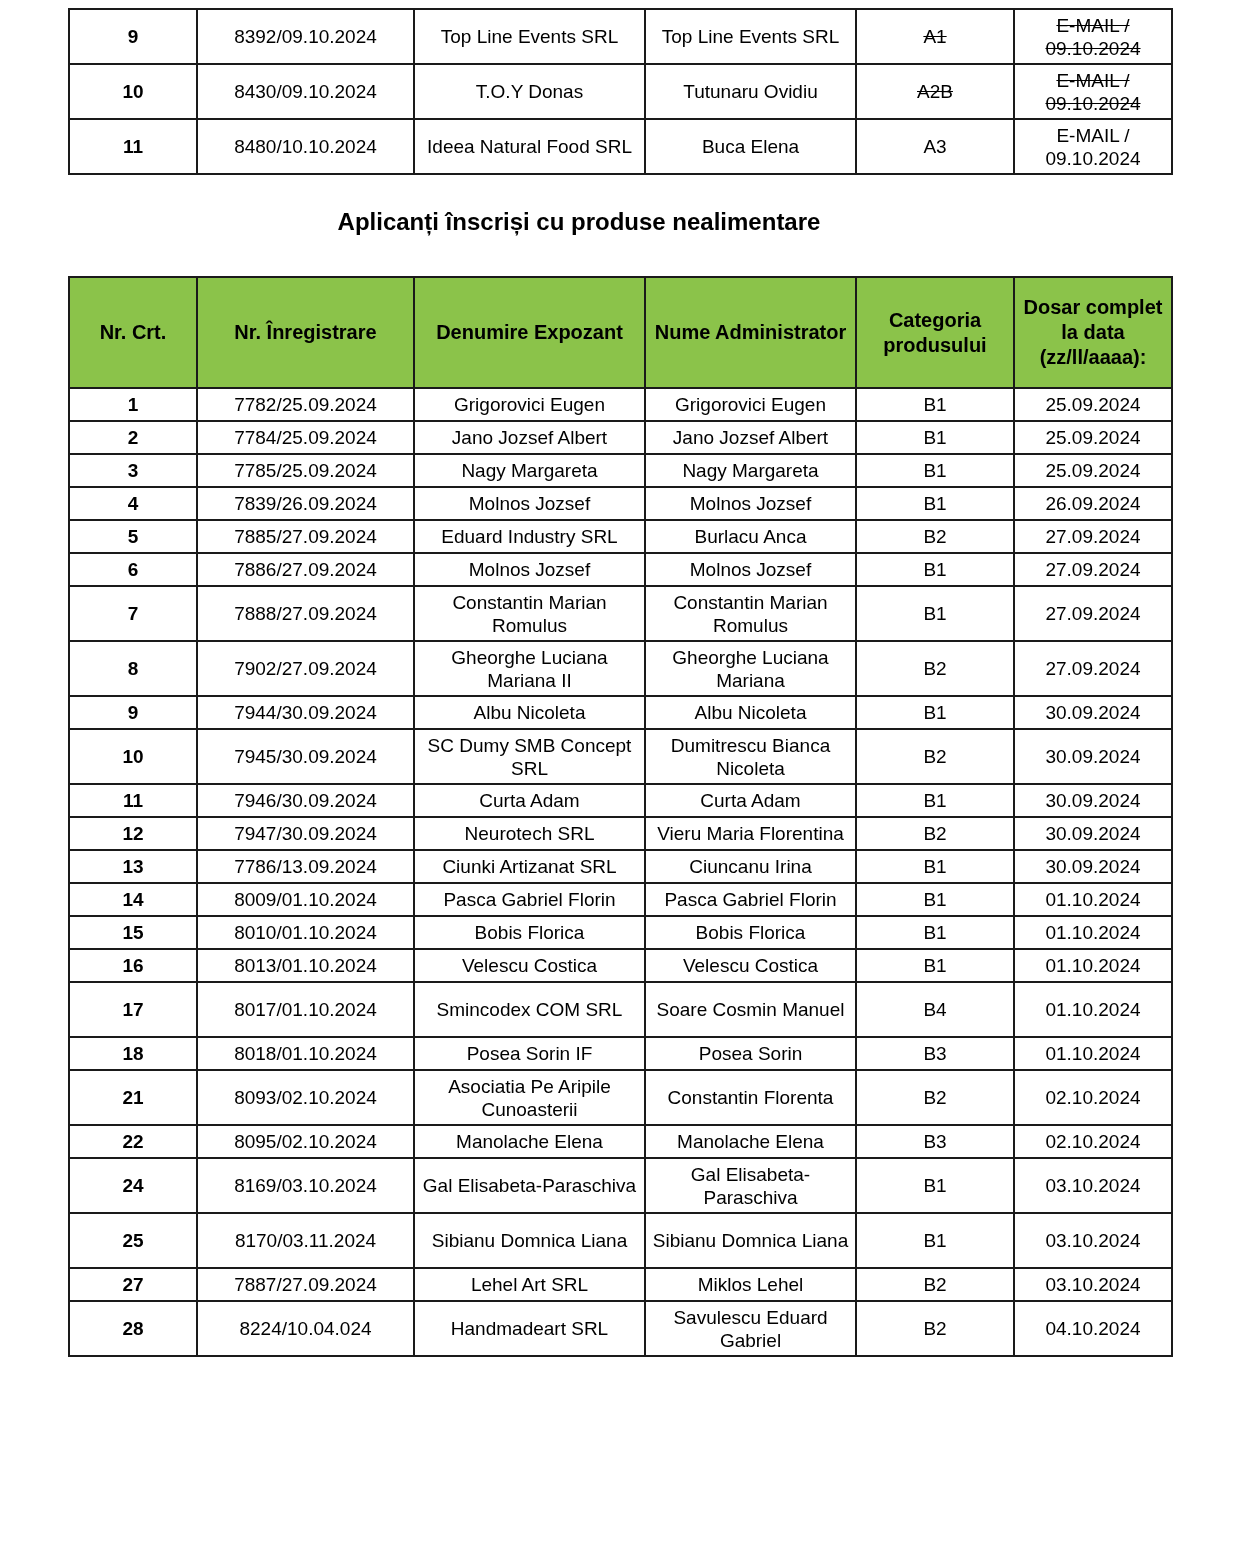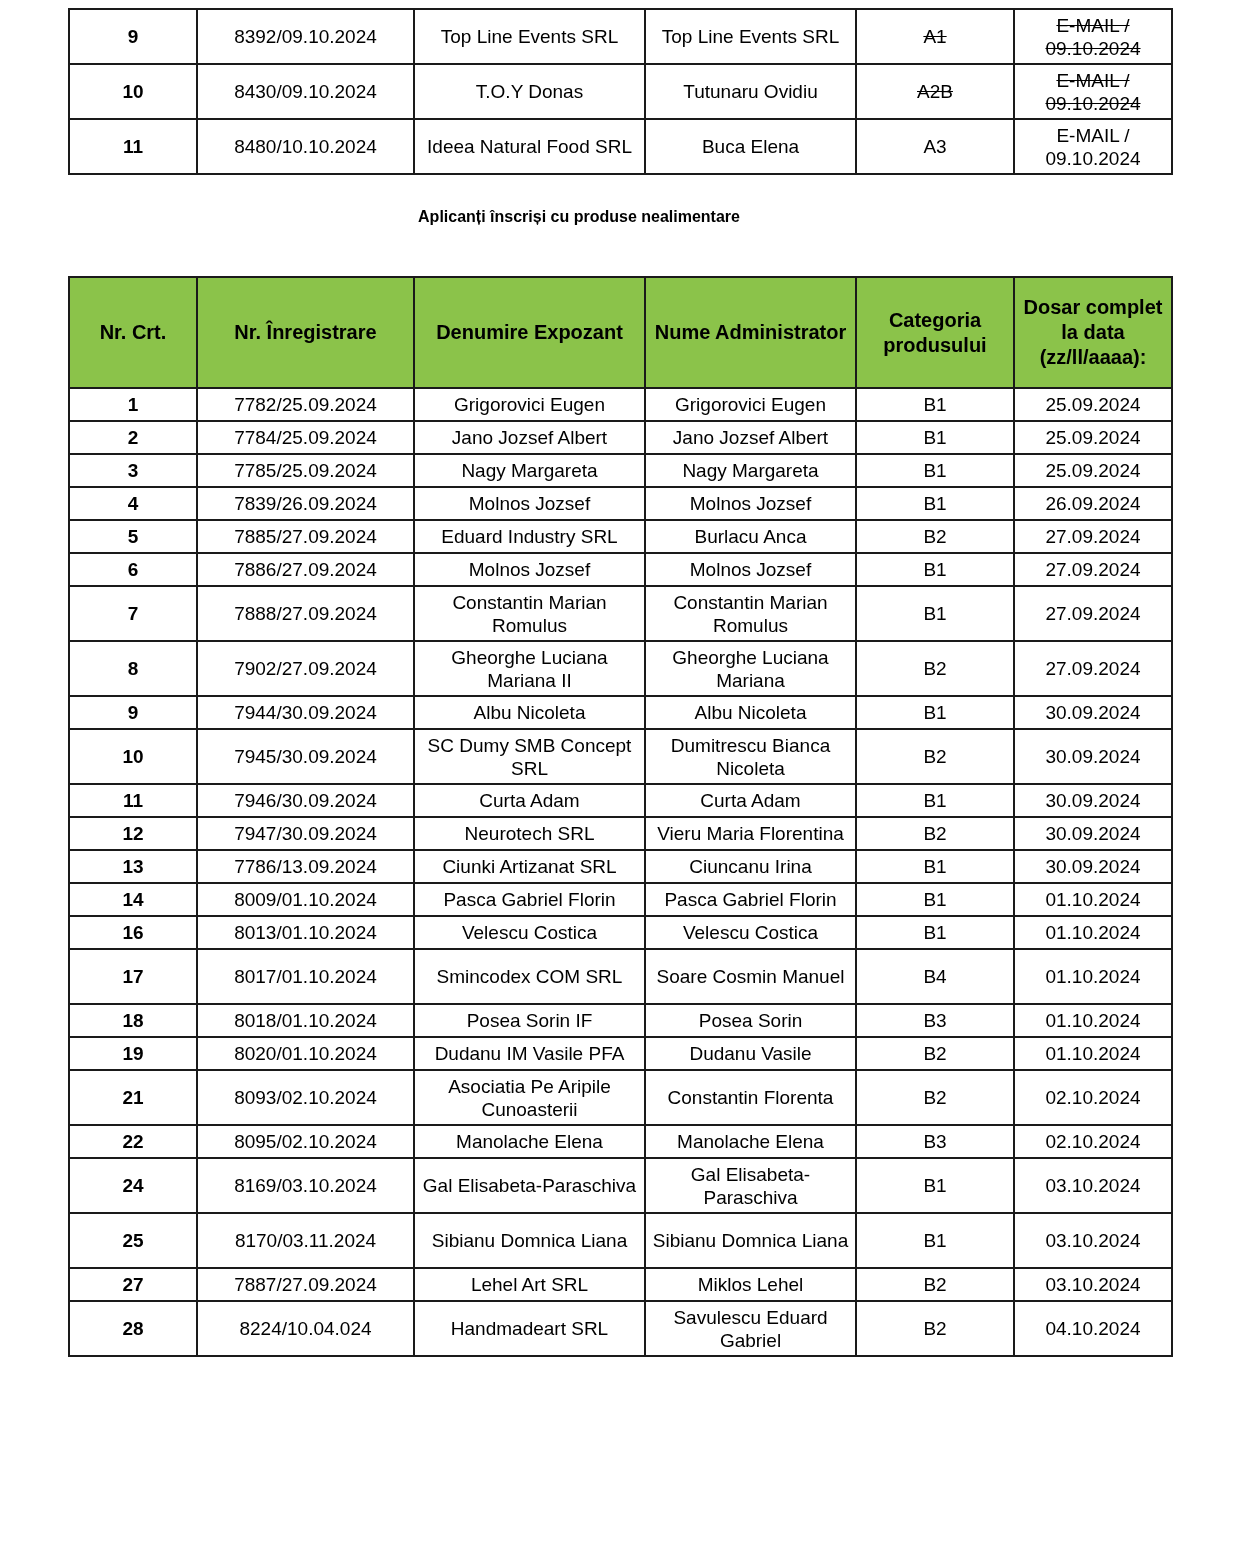--- a/index.html
+++ b/index.html
@@ -8,21 +8,21 @@
   table { border-collapse: collapse; table-layout: fixed; position: absolute; left: 68px; width: 1103px; }
   td, th { border: 2px solid #1a1a1a; text-align: center; vertical-align: middle;
            font-size: 19px; line-height: 23px; padding: 0 2px; }
   col.c1 { width: 128px; } col.c2 { width: 217px; } col.c3 { width: 231px; }
   col.c4 { width: 211px; } col.c5 { width: 158px; } col.c6 { width: 158px; }
   .nr { font-weight: bold; }
   .strike { text-decoration: line-through; }
   #top-table { top: 8px; }
   #top-table tr { height: 55px; }
   #section-title { position: absolute; top: 208px; left: 0; width: 1158px; text-align: center;
-                   font-size: 16px; font-weight: bold; margin: 0; }
+                   font-size: 24px; font-weight: bold; margin: 0; }
   #main-table { top: 276px; }
   #main-table thead tr { height: 111px; }
   #main-table thead th { background: #8bc34a; font-weight: bold; font-size: 20px; line-height: 25px; }
   #main-table thead th .light { font-weight: bold; }
   #main-table tbody tr.s { height: 33px; }
   #main-table tbody tr.d { height: 55px; }
 </style>
 </head>
 <body>
 
@@ -194,20 +194,28 @@
       </tr>
       <tr class="s">
         <td class="nr">14</td>
         <td>8009/01.10.2024</td>
         <td>Pasca Gabriel Florin</td>
         <td>Pasca Gabriel Florin</td>
         <td>B1</td>
         <td>01.10.2024</td>
       </tr>
       <tr class="s">
+        <td class="nr">15</td>
+        <td>8010/01.10.2024</td>
+        <td>Bobis Florica</td>
+        <td>Bobis Florica</td>
+        <td>B1</td>
+        <td>01.10.2024</td>
+      </tr>
+      <tr class="s">
         <td class="nr">16</td>
         <td>8013/01.10.2024</td>
         <td>Velescu Costica</td>
         <td>Velescu Costica</td>
         <td>B1</td>
         <td>01.10.2024</td>
       </tr>
       <tr class="d">
         <td class="nr">17</td>
         <td>8017/01.10.2024</td>
@@ -215,28 +223,20 @@
         <td>Soare Cosmin Manuel</td>
         <td>B4</td>
         <td>01.10.2024</td>
       </tr>
       <tr class="s">
         <td class="nr">18</td>
         <td>8018/01.10.2024</td>
         <td>Posea Sorin IF</td>
         <td>Posea Sorin</td>
         <td>B3</td>
-        <td>01.10.2024</td>
-      </tr>
-      <tr class="s">
-        <td class="nr">19</td>
-        <td>8020/01.10.2024</td>
-        <td>Dudanu IM Vasile PFA</td>
-        <td>Dudanu Vasile</td>
-        <td>B2</td>
         <td>01.10.2024</td>
       </tr>
       <tr class="d">
         <td class="nr">21</td>
         <td>8093/02.10.2024</td>
         <td>Asociatia Pe Aripile Cunoasterii</td>
         <td>Constantin Florenta</td>
         <td>B2</td>
         <td>02.10.2024</td>
       </tr>

